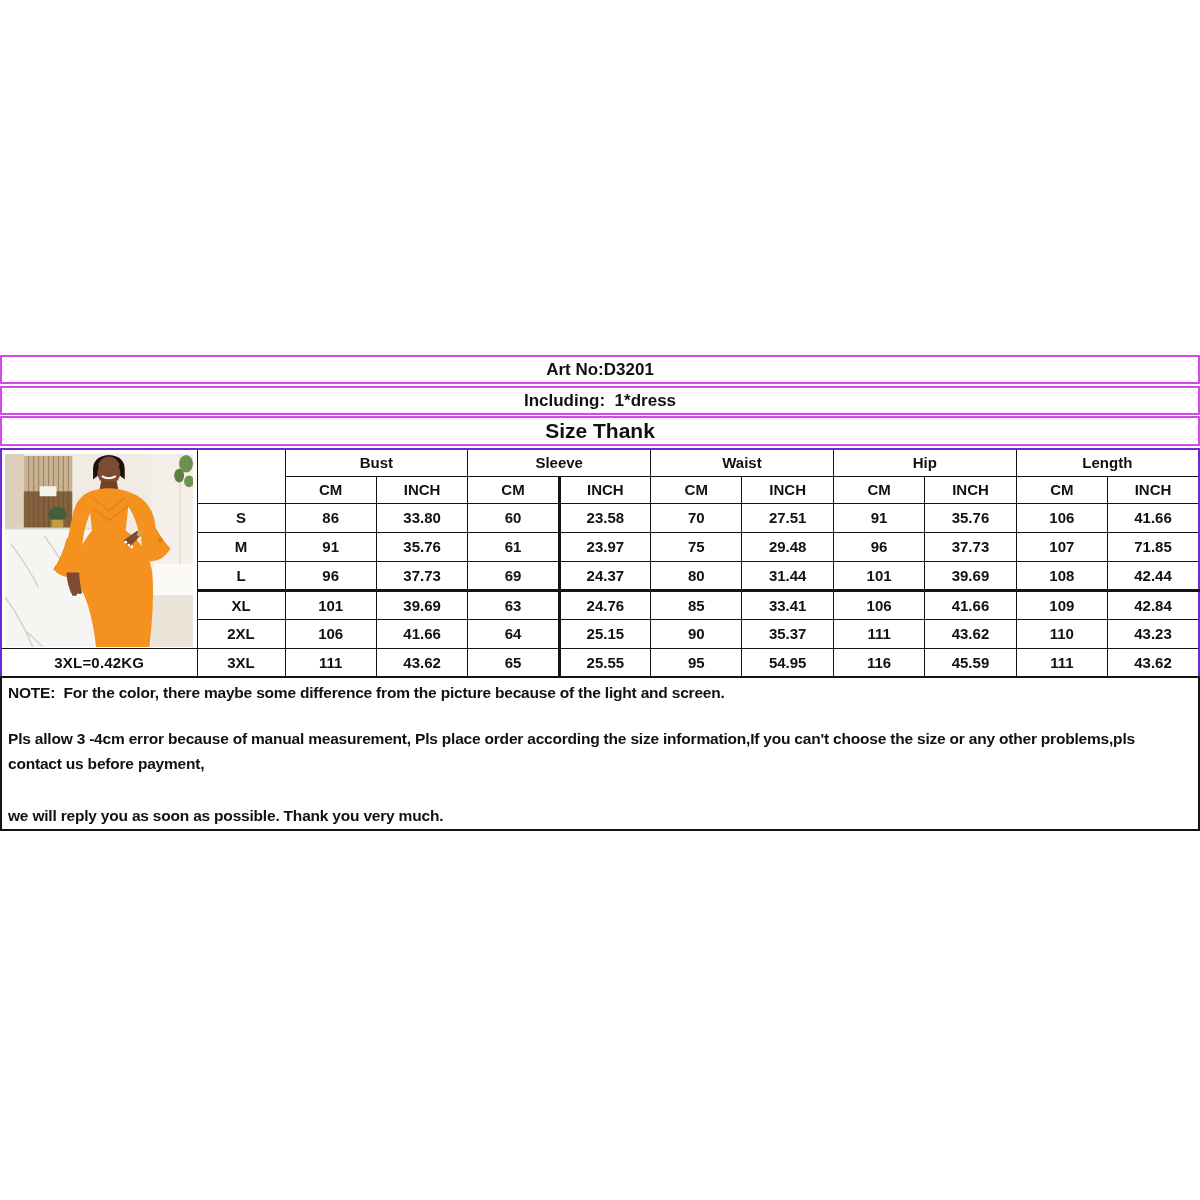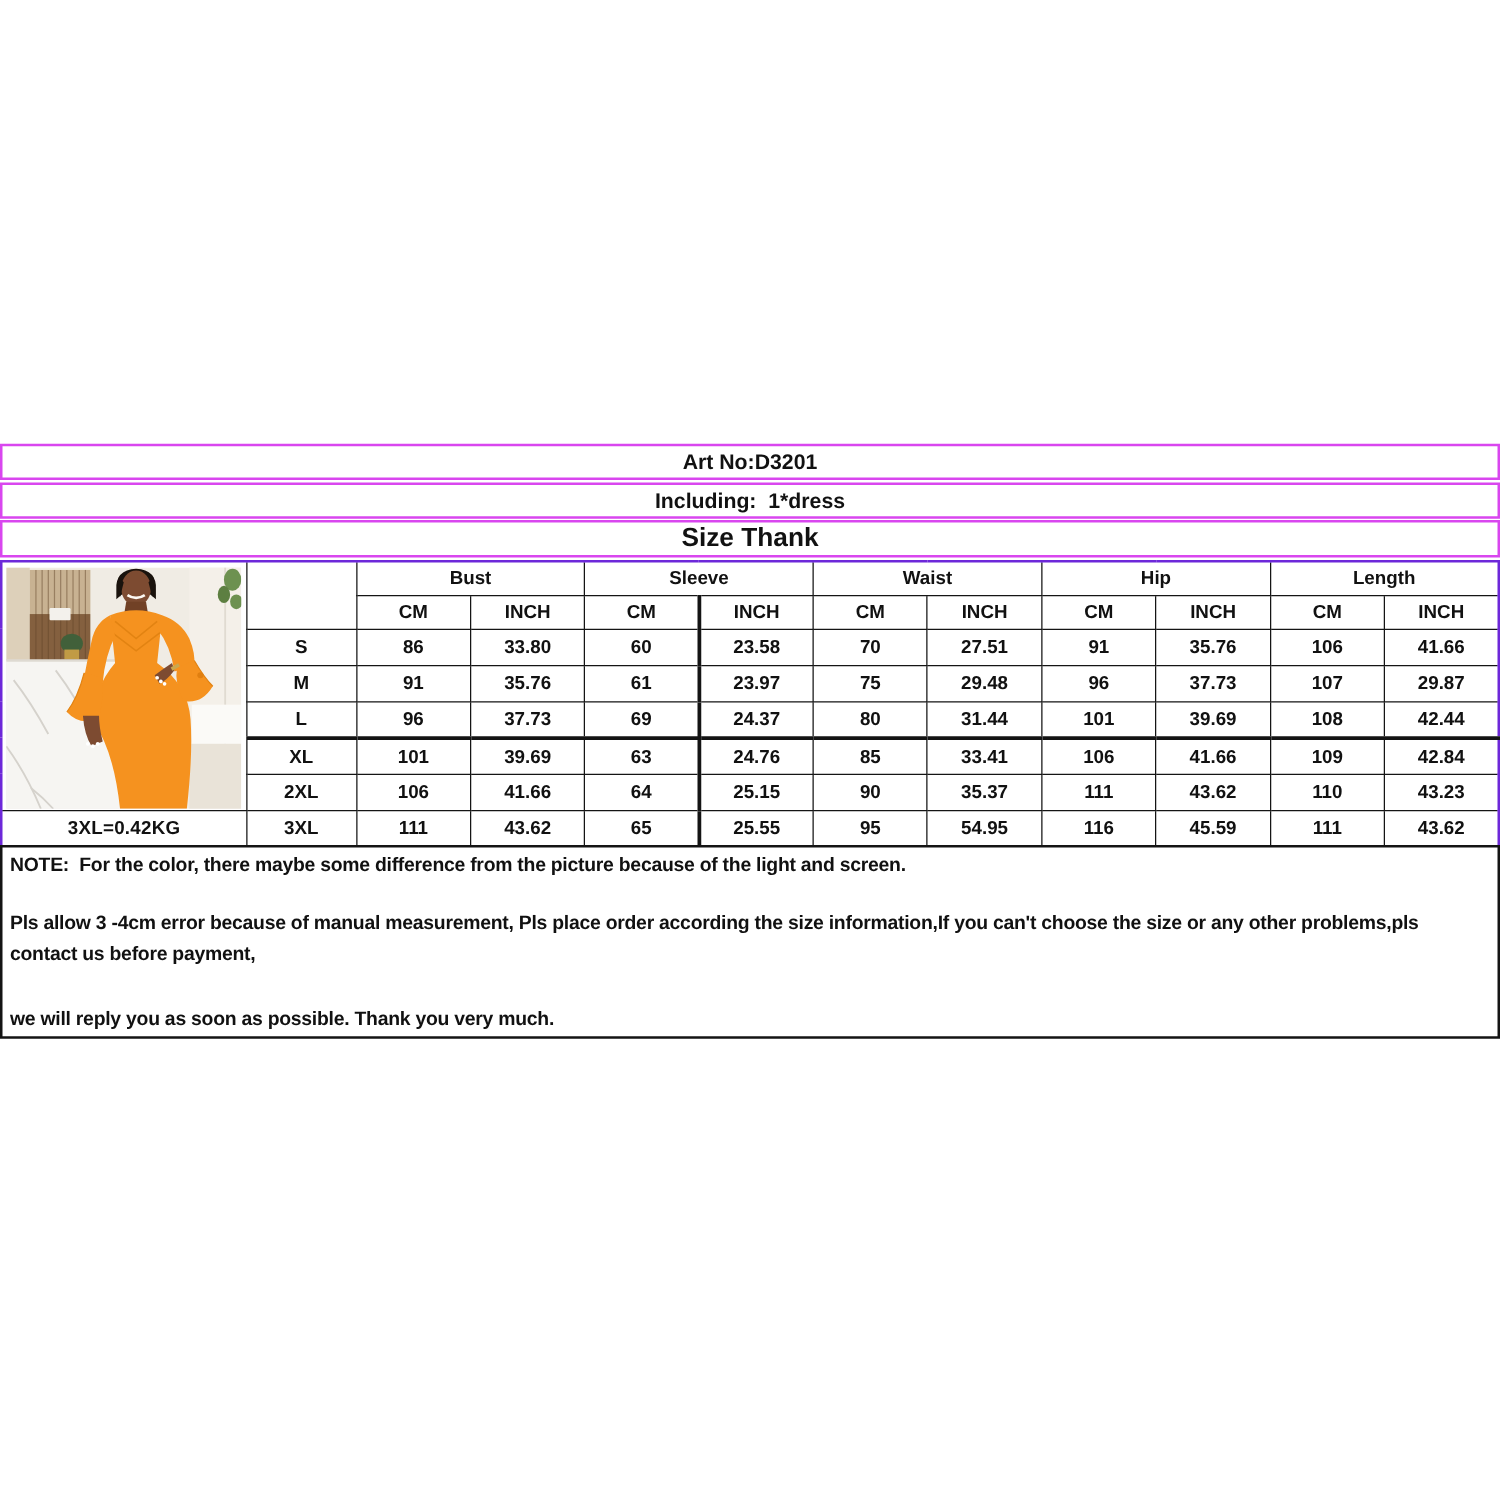--- a/index.html
+++ b/index.html
@@ -169,21 +169,21 @@
       <td>M</td>
       <td>91</td>
       <td>35.76</td>
       <td class="vr">61</td>
       <td>23.97</td>
       <td>75</td>
       <td>29.48</td>
       <td>96</td>
       <td>37.73</td>
       <td>107</td>
-      <td>29.87</td>
+      <td>71.85</td>
     </tr>
     <tr class="d tb">
       <td>L</td>
       <td>96</td>
       <td>37.73</td>
       <td class="vr">69</td>
       <td>24.37</td>
       <td>80</td>
       <td>31.44</td>
       <td>101</td>

